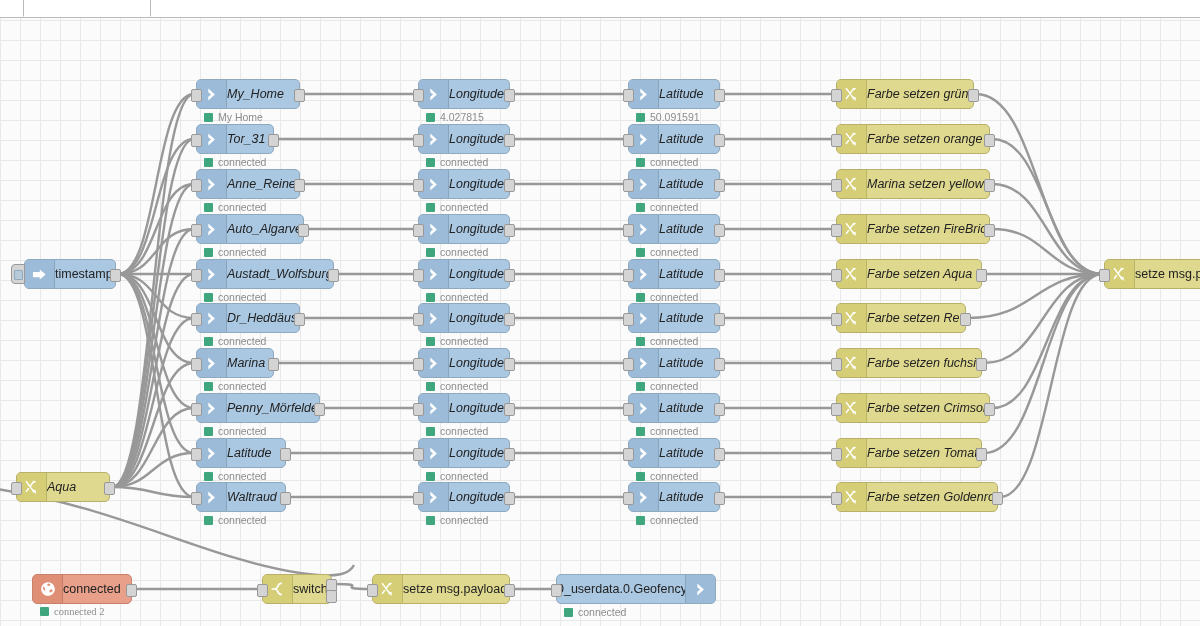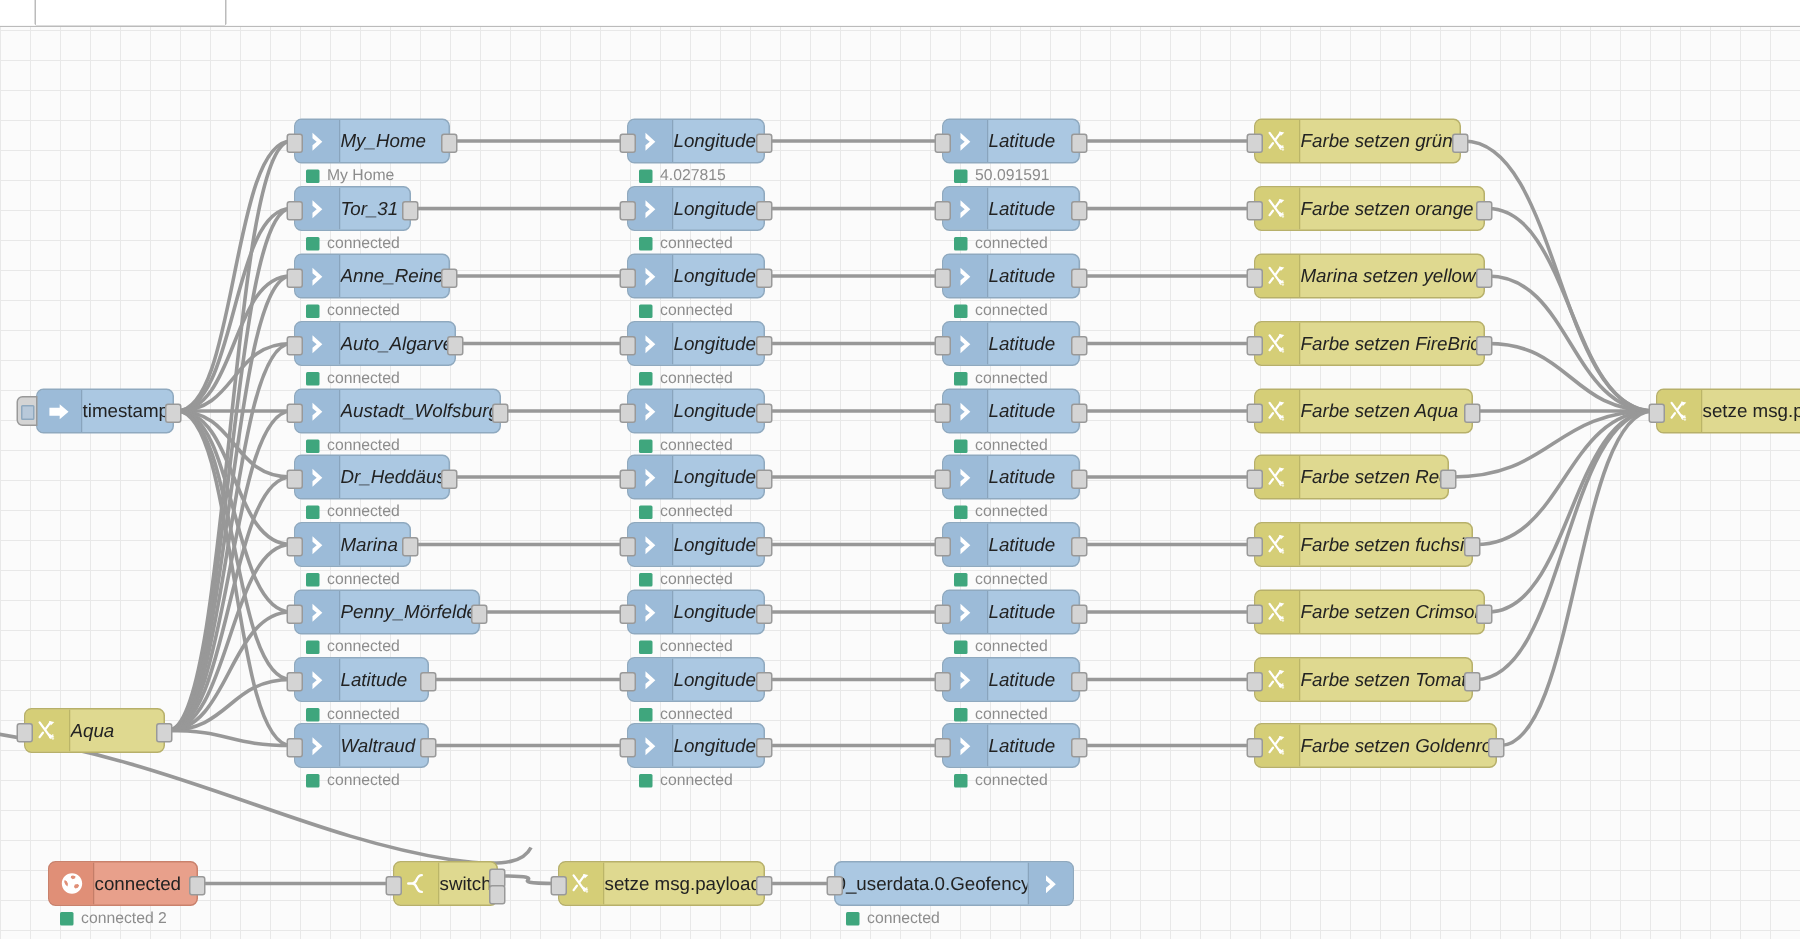--- a/index.html
+++ b/index.html
@@ -807,21 +807,21 @@
         </div>
         <div class="node salmon" style="left: 32px; top: 557px; width: 100px;">
           <span class="port out" style="top:9px"></span>
           <span class="iconbox">
             <svg class="gl" width="16" height="16" viewBox="0 0 16 16">
               <path fill="#fff" d="M8 1.2c-3.8 0-6.8 3-6.8 6.8s3 6.8 6.8 6.8 6.8-3 6.8-6.8S11.8 1.2 8 1.2zM3.1 5.6l1.4.9.8 1.7-.3 1.8-1.3-1.1-.9-1.9zM8.6 2.6l1.7.6-.2 1.3-1.6.6-1.3-.9.2-1.2zM11.9 10.9l-1.6.5-1-1.1.6-1.6 1.9-.4 1 1z"></path>
             </svg>
           </span>
           <span class="lbl">connected</span>
         </div>
-        <div class="status" style="left: 40px; top: 589px;">
+        <div class="status" style="left: 40px; top: 589px; font-family: Liberation Serif, serif;">
           <span class="dot"></span>
           <span>connected 2</span>
         </div>
         <div class="node yellow" style="left: 262px; top: 557px; width: 70px;">
           <span class="port in" style="top:9px"></span>
           <span class="port out" style="top:4px"></span>
           <span class="port out" style="top:15px"></span>
           <span class="iconbox">
             <svg class="gl" width="16" height="16" viewBox="0 0 16 16">
               <g fill="none" stroke="#fff" stroke-width="1.6" stroke-linecap="round">

